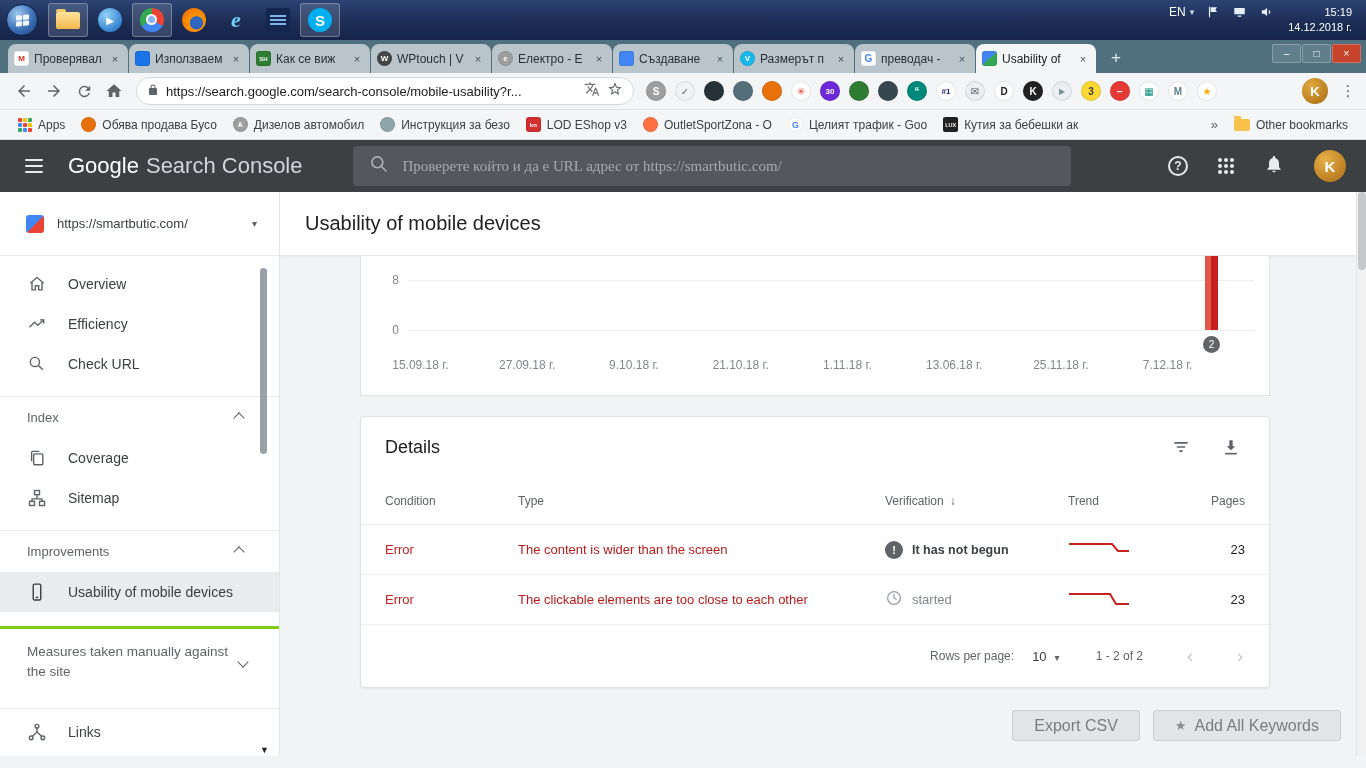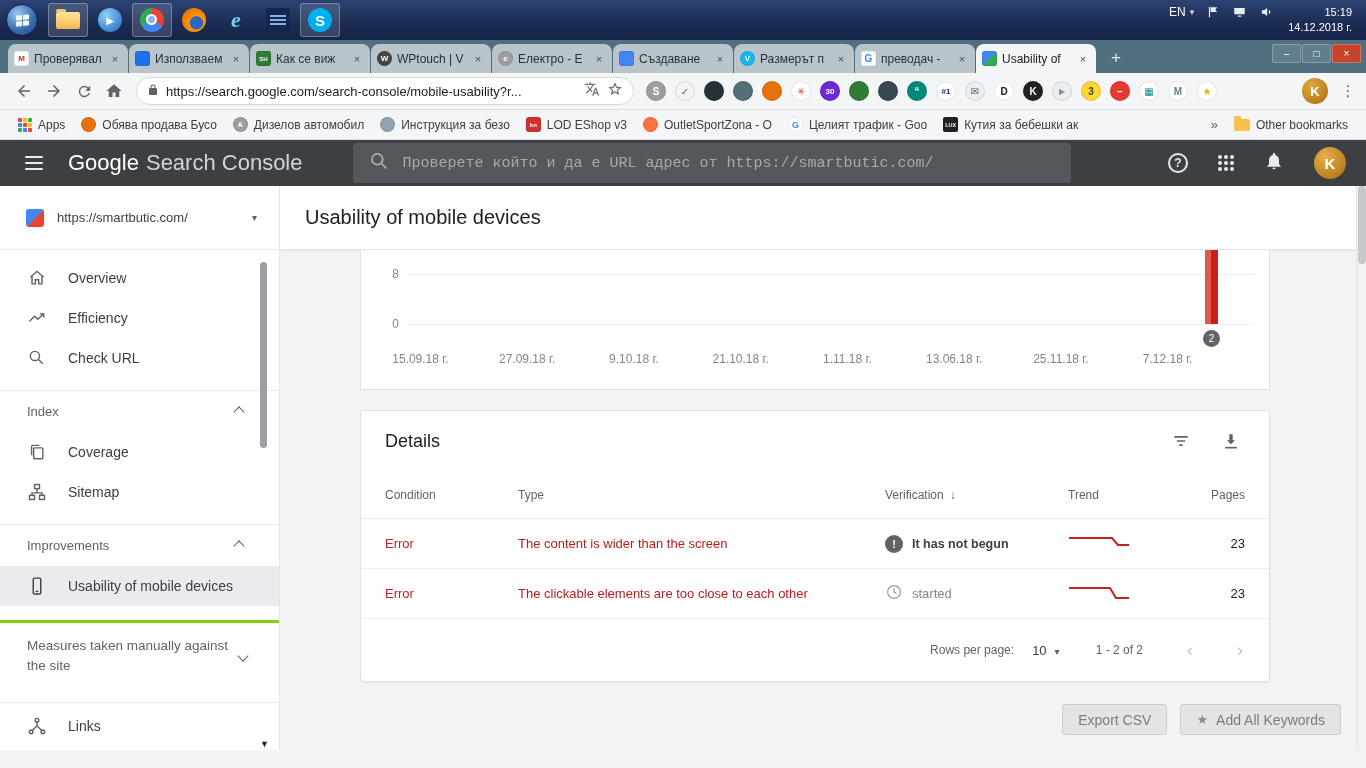--- a/index.html
+++ b/index.html
@@ -63,27 +63,27 @@
 .bm-fav{width:15px;height:15px;border-radius:50%;display:flex;align-items:center;justify-content:center;font-size:7px;font-weight:bold;box-shadow:inset 0 0 0 1px rgba(0,0,0,.08);flex-shrink:0}
 .apps-grid{display:grid;grid-template-columns:repeat(3,4px);grid-template-rows:repeat(3,4px);gap:1px}
 .apps-grid span{border-radius:1px}
 .bm-spacer{flex:1}
 .bm-overflow{color:#5f6368;font-size:13px;padding:0 8px}
 .bm-overflow::after{content:"»"}
 .bm-folder{width:16px;height:12px;background:#f7c14c;border-radius:2px;position:relative;flex-shrink:0}
 .bm-folder::before{content:"";position:absolute;top:-3px;left:0;width:7px;height:3px;background:#f7c14c;border-radius:1px 1px 0 0}
 
 
-.gsc-header{height:46px;background:#3c4043;display:flex;align-items:center;padding:0 20px 0 14px}
+.gsc-header{height:52px;background:#3c4043;display:flex;align-items:center;padding:0 20px 0 14px}
 .hamburger{width:40px;height:40px;display:flex;flex-direction:column;justify-content:center;gap:4px;padding:0 11px;border-radius:50%;flex-shrink:0}
 .hamburger i{height:2px;background:#e8eaed;border-radius:1px;display:block}
 .gsc-logo{margin-left:14px;font-size:22px;color:#fff;white-space:nowrap}
 .gsc-logo .prod{color:#d2d5d9;margin-left:7px}
 .gsc-search{margin-left:50px;width:718px;height:40px;background:#54575b;border-radius:4px;display:flex;align-items:center;padding:0 16px;gap:14px}
-.gsc-search input{flex:1;background:transparent;border:none;outline:none;font-size:15px;color:#86efac;font-family:Liberation Mono, monospace}
+.gsc-search input{flex:1;background:transparent;border:none;outline:none;font-size:15px;color:#86efac;font-family:Liberation Serif, serif}
 .gsc-search input::placeholder{color:#a6aaaf}
 .gsc-right{margin-left:auto;display:flex;align-items:center;gap:30px}
 .help-icon{width:20px;height:20px;border:2px solid #e8eaed;border-radius:50%;color:#e8eaed;font-size:12px;font-weight:bold;display:flex;align-items:center;justify-content:center}
 .help-icon::after{content:"?"}
 .grid-icon{display:grid;grid-template-columns:repeat(3,4px);grid-template-rows:repeat(3,4px);gap:2px}
 .grid-icon span{background:#e8eaed;border-radius:50%}
 .gsc-avatar{width:32px;height:32px;border-radius:50%;background:radial-gradient(circle at 35% 30%,#e8b04a,#a96a10);color:#fff;font-weight:bold;font-size:15px;display:flex;align-items:center;justify-content:center}
 
 
 .app-body{display:flex;height:564px;position:relative;background:#f1f3f4}
@@ -136,21 +136,21 @@
 .ver-txt.pending{color:#80868b;font-weight:normal;font-size:13px}
 .pages{flex:1;text-align:right;color:#202124}
 .tfoot{flex:1;display:flex;align-items:center;justify-content:flex-end;padding:0 26px;font-size:12px;color:#5f6368}
 .rpp-value{color:#3c4043;font-size:13px;margin-left:18px}
 .tfoot .caret-down{margin:2px 0 0 8px}
 .range{margin-left:36px}
 .page-chev{font-size:18px;color:#c2c6ca;margin-left:44px}
 .page-chev.prev::after{content:"‹"}
 .page-chev.next::after{content:"›"}
 .footer-btns{position:absolute;top:518px;right:25px;display:flex;gap:13px}
-.gbtn{height:31px;display:flex;align-items:center;gap:8px;padding:0 15px;background:#e3e4e5;border:1px solid #cbcdcf;border-radius:3px;font-size:14px;color:#7a7d80}
+.gbtn{height:31px;display:flex;align-items:center;gap:8px;padding:0 21px;background:#e3e4e5;border:1px solid #cbcdcf;border-radius:3px;font-size:16px;color:#7a7d80}
 .gbtn .star{color:#8a8d90;font-size:13px}
 .gbtn .star::after{content:"★"}
 .main-scrollbar{position:absolute;right:0;top:0;width:10px;height:564px;background:#f2f2f2;border-left:1px solid #e3e3e3}
 .main-thumb{position:absolute;top:0;left:1px;width:8px;height:78px;background:#c6c9cc;border-radius:4px}
 </style>
 </head>
 <body>
 
 <div class="screen">
 

